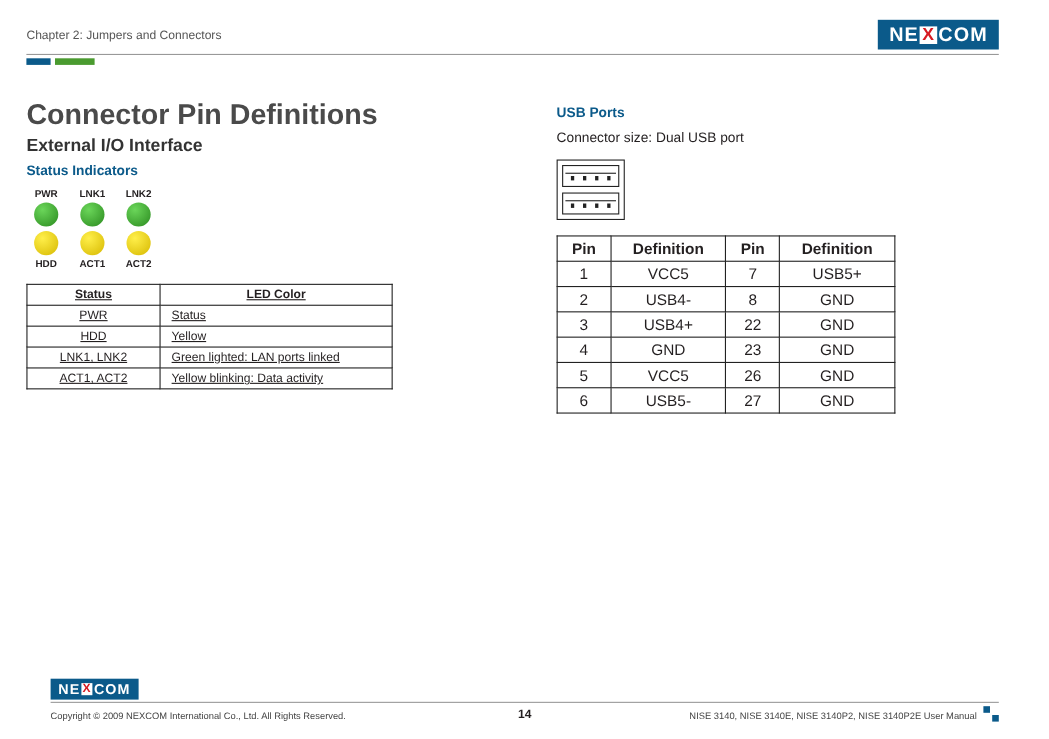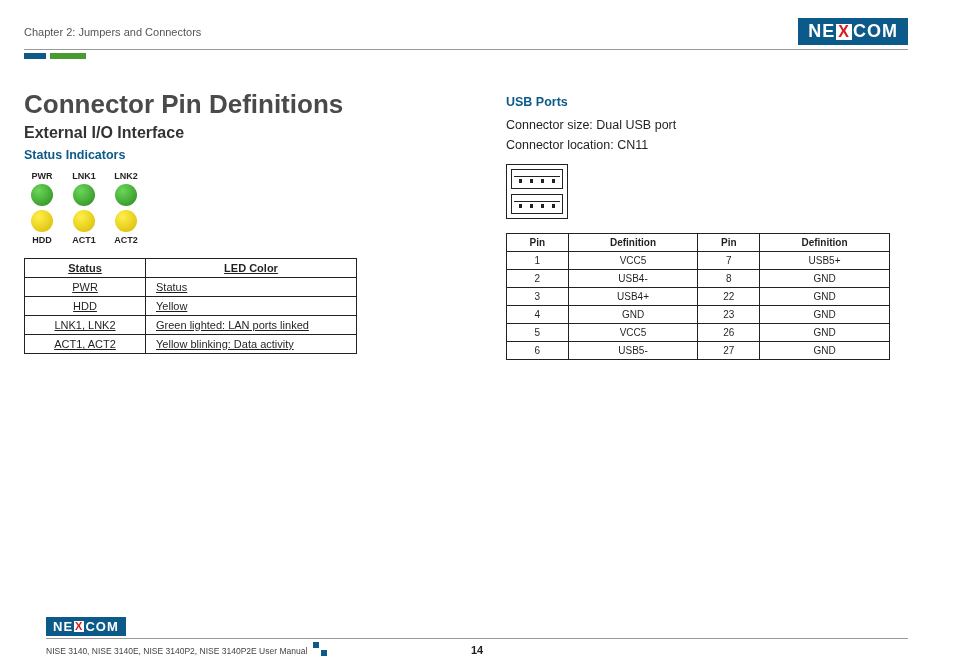--- a/index.html
+++ b/index.html
@@ -153,22 +153,22 @@
     height: 18px;
     position: relative;
     display:flex;
     flex-direction:column;
   }
   .usb-port .bar { border-bottom:1px solid #222; height:5px; margin:1px 2px 0 2px;}
   .usb-port .pins { display:flex; justify-content:space-around; margin:2px 3px 0 3px;}
   .usb-port .pins span{ width:3px; height:4px; background:#222; display:block;}
   table.pin {
     border-collapse: collapse;
-    font-size: 10px;
-    width: 384px;
+    font-size: 14px;
+    width: 308px;
   }
   table.pin th, table.pin td {
     border: 1px solid #222;
     padding: 3px 6px;
     text-align: center;
   }
   table.pin th { font-weight: 700; }
   .footer {
     position: absolute;
     left: 46px;
@@ -301,21 +301,20 @@
               <td style="text-align:center">ACT1, ACT2</td>
               <td>Yellow blinking: Data activity</td>
             </tr>
       </tbody>
         </table>
     </div>
 
     <div class="col">
       <h3>USB Ports</h3>
       <div class="body-text">Connector size: Dual USB port</div>
-      <div class="body-text">Connector location: CN11</div>
 
       <div class="usb-diagram">
         <div class="usb-port">
             <div class="bar"></div>
             <div class="pins">
               <span></span>
               <span></span>
               <span></span>
               <span></span>
             </div>
@@ -381,20 +380,21 @@
   </div>
 
   <div class="footer">
     <div class="footer-logo">
       <span>NE</span>
         <span class="x">X</span>
         <span>COM</span>
     </div>
     <hr class="footer-rule">
     <div class="footer-row">
+      <div>Copyright © 2009 NEXCOM International Co., Ltd. All Rights Reserved.</div>
       <div style="display:flex;align-items:flex-end;">
         <span>NISE 3140, NISE 3140E, NISE 3140P2, NISE 3140P2E User Manual</span>
         <div class="foot-squares">
           <span></span>
             <span class="empty"></span>
             <span class="empty"></span>
             <span></span>
         </div>
       </div>
     </div>

